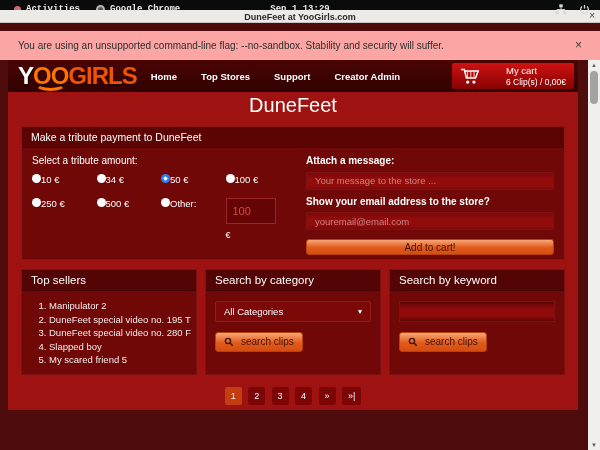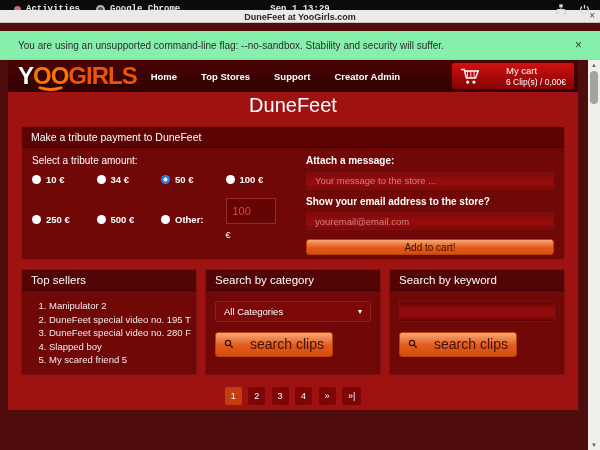--- a/index.html
+++ b/index.html
@@ -16,21 +16,21 @@
   .sysbar .clock { position:absolute; left:0; right:0; text-align:center; font-weight:bold; }
   .sysbar .right { margin-left:auto; display:flex; align-items:center; gap:12px; margin-right:10px; z-index:2; }
 
   
   .titlebar { position:absolute; left:0; top:10px; width:600px; height:13px; background:#eceae6;
               border-bottom:1px solid #c9c6c1; color:#2a2a2a; font-size:9px; font-weight:bold;
               display:flex; align-items:flex-end; justify-content:center; }
   .titlebar .win-close { position:absolute; right:5px; top:0; font-size:10px; color:#444; font-weight:normal; cursor:default; }
 
   
-  .infobar { position:absolute; left:0; top:31px; width:600px; height:29px; background:#86efac;
+  .infobar { position:absolute; left:0; top:31px; width:600px; height:29px; background:#fca5a5;
              border-bottom:1px solid #c4c1bc; color:#2e2e2e; font-size:10px;
              display:flex; align-items:center; padding:0 18px; }
   .infobar .ib-close { margin-left:auto; font-size:12px; color:#3c3c3c; cursor:default; }
 
   
   .viewport { position:absolute; left:0; top:60px; width:588px; height:390px; background:#4f0c0c; overflow:hidden; }
   .page-wrap { margin:0 10px 0 8px; }
 
   
   .site-header { height:32px; background:linear-gradient(#4b0404,#300101); display:flex; align-items:center; position:relative; }
@@ -55,21 +55,21 @@
   .panel { background:#700808; border:1px solid #8e1414; }
   .panel-hd { background:#5c0404; border-bottom:1px solid #420202; color:#fff; font-size:10.5px;
               height:21px; line-height:20px; padding:0 9px; }
 
   .tribute { margin:0 13px; height:134px; }
   .trib-body { display:flex; gap:16px; padding:7px 10px; }
   .trib-left { width:258px; }
   .lbl { color:#fff; font-size:10px; margin-bottom:8px; }
   .lbl-b { color:#fff; font-size:10px; font-weight:bold; margin-bottom:4px; }
   .amount-grid { display:grid; grid-template-columns:repeat(4,1fr); row-gap:13px; }
-  .opt { display:flex; align-items:center; gap:5px; cursor:pointer;font-weight:bold; }
+  .opt { display:flex; cursor:pointer; }
   .radio { width:9px; height:9px; border-radius:50%; background:#fff; flex:0 0 auto; }
   .radio.checked { background:radial-gradient(circle at 50% 50%, #fff 0 1.8px, #2f80ea 2.2px 100%); }
   .opt-lbl { color:#fff; font-size:9.5px; }
   .other-box input { width:50px; height:18px; background:#640404; border:1px solid #9a2626;
                      color:#e04545; font-size:11px; padding:12px 6px; font-family:"Liberation Sans",sans-serif; }
   .other-eur { color:#fff; font-size:9px; margin-top:6px; }
   .trib-right { flex:1; }
   .txt-input { width:100%; height:18px; background:linear-gradient(#7c0707,#930c0c 40%,#930c0c 75%,#7c0707);
                border:1px solid #7e1212; border-radius:1px; color:#f0caca; font-size:9.5px; padding:0 8px;
                font-family:"Liberation Sans",sans-serif; }
@@ -80,21 +80,21 @@
   .add-cart { display:block; width:100%; height:16px; margin-top:9px; font-size:10px; }
 
   .panels-row { display:flex; gap:8px; margin:9px 13px 0; height:106px; }
   .panels-row .panel { flex:1; border-color:#7d1010; }
   .panels-row .panel-hd { font-size:11.5px; background:#530404; }
   .sellers-list { margin:8px 0 0; padding-left:27px; color:#f3eaea; font-size:9.5px; line-height:13.5px; }
   .sellers-list li { cursor:pointer; }
   .select { margin:10px 9px 0; height:21px; background:#7c0808; border:1px solid #8f1d1d; border-radius:2px;
             display:flex; align-items:center; padding:0 8px; color:#fff; font-size:9.5px; cursor:pointer; }
   .select .caret { margin-left:auto; font-size:8px; color:#fff; }
-  .search-btn { display:inline-flex; align-items:center; gap:16px; margin:10px 0 0 9px; padding:3px 8px 4px; font-size:14px; }
+  .search-btn { display:inline-flex; align-items:center; gap:7px; margin:10px 0 0 9px; padding:3px 8px 4px; font-size:10px; }
   .kw-input { display:block; margin:10px 9px 0; width:calc(100% - 18px); height:21px;
               background:linear-gradient(#5e0404,#8f0b0b 35%,#8f0b0b 75%,#5e0404);
               border:1px solid #7e1111; color:#fff; font-size:9.5px; padding:0 8px; font-family:"Liberation Sans",sans-serif; }
 
   .pagination { text-align:center; margin-top:10px; }
   .pg { display:inline-block; min-width:9px; padding:4px 6px; margin:0 1px; background:#7c0606; color:#fff;
         font-size:9px; border-radius:2px; cursor:pointer; }
   .pg.active { background:#c23e10; }
 
   

